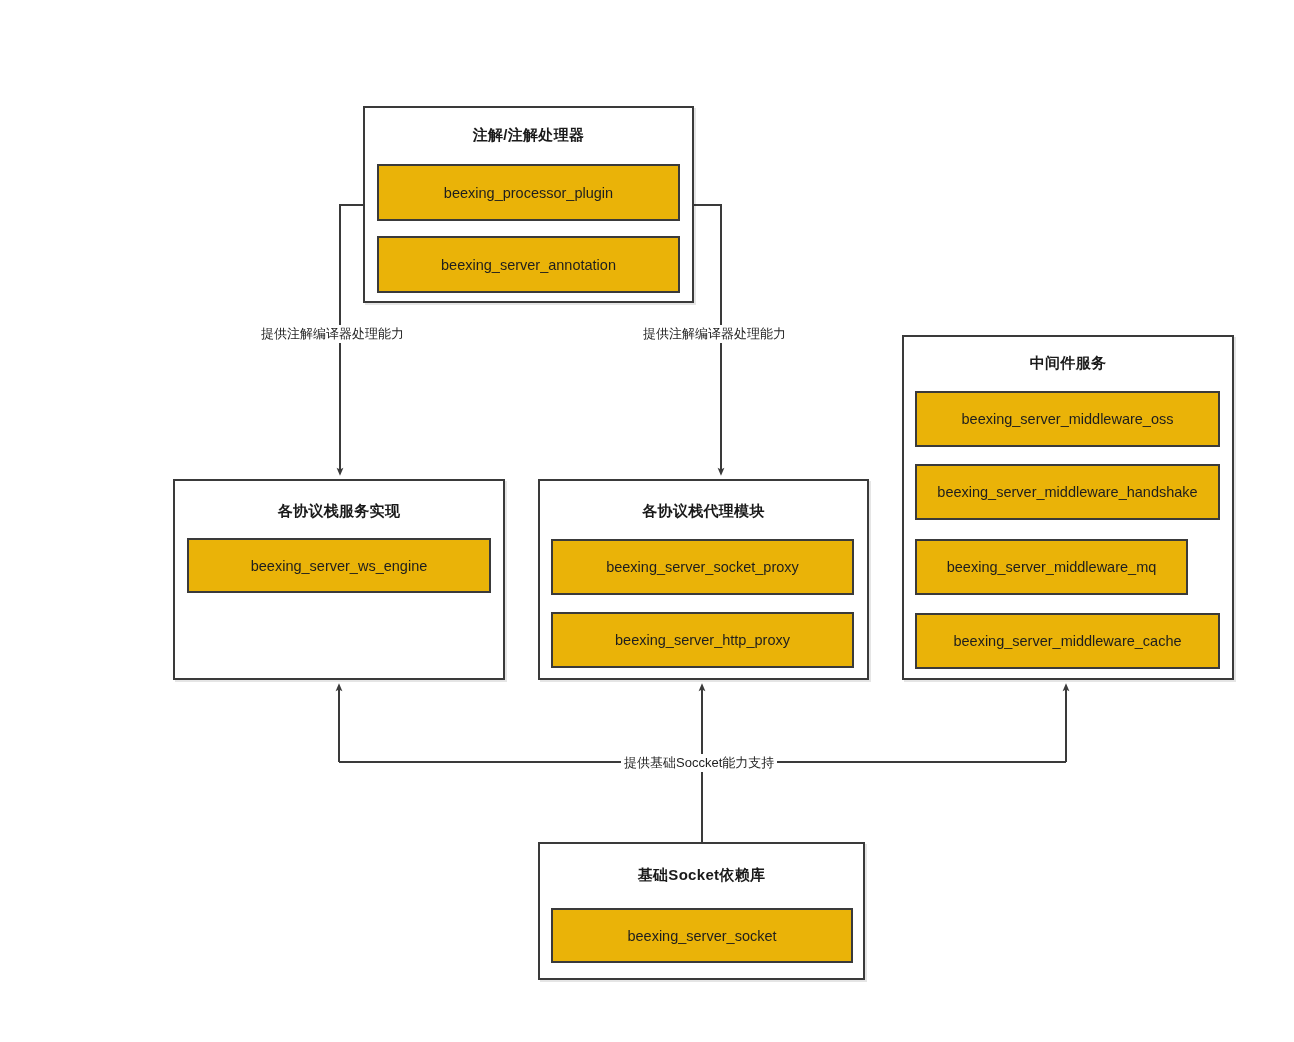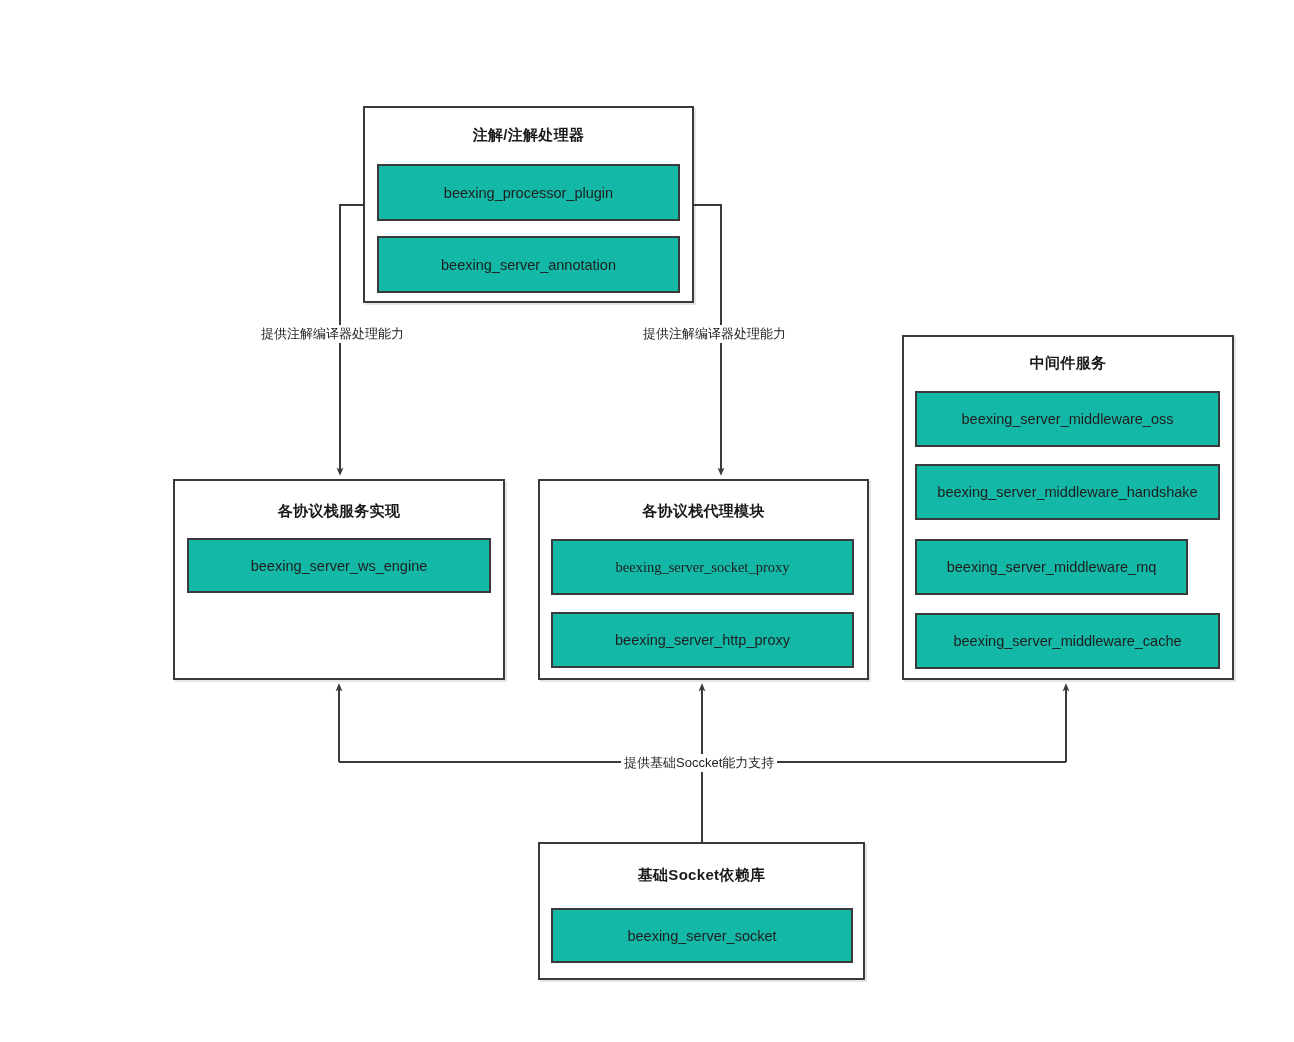--- a/index.html
+++ b/index.html
@@ -36,21 +36,21 @@
   .group-title {
     text-align: center;
     font-weight: bold;
     font-size: 15px;
     color: #1a1a1a;
     letter-spacing: 0.3px;
   }
   .node-box {
     position: absolute;
     box-sizing: border-box;
-    background: #14b8a6;
+    background: #eab308;
     border: 2px solid #3a3a3a;
     display: flex;
     align-items: center;
     justify-content: center;
   }
   .node-label {
     font-size: 14.5px;
     color: #1e1e1e;
     white-space: nowrap;
   }
@@ -99,21 +99,21 @@
   <div class="group-box" style="left:173px; top:479px; width:332px; height:201px;">
     <div class="group-title" style="margin-top:21px;">各协议栈服务实现</div>
   </div>
   <div class="node-box" style="left:187px; top:538px; width:304px; height:55px;">
     <span class="node-label">beexing_server_ws_engine</span>
   </div>
 
   <div class="group-box" style="left:538px; top:479px; width:331px; height:201px;">
     <div class="group-title" style="margin-top:21px;">各协议栈代理模块</div>
   </div>
-  <div class="node-box" style="left:551px; top:539px; width:303px; height:56px;font-family:Liberation Serif, serif;">
+  <div class="node-box" style="left:551px; top:539px; width:303px; height:56px;">
     <span class="node-label">beexing_server_socket_proxy</span>
   </div>
   <div class="node-box" style="left:551px; top:612px; width:303px; height:56px;">
     <span class="node-label">beexing_server_http_proxy</span>
   </div>
 
   <div class="group-box" style="left:902px; top:335px; width:332px; height:345px;">
     <div class="group-title" style="margin-top:17px;">中间件服务</div>
   </div>
   <div class="node-box" style="left:915px; top:391px; width:305px; height:56px;">

